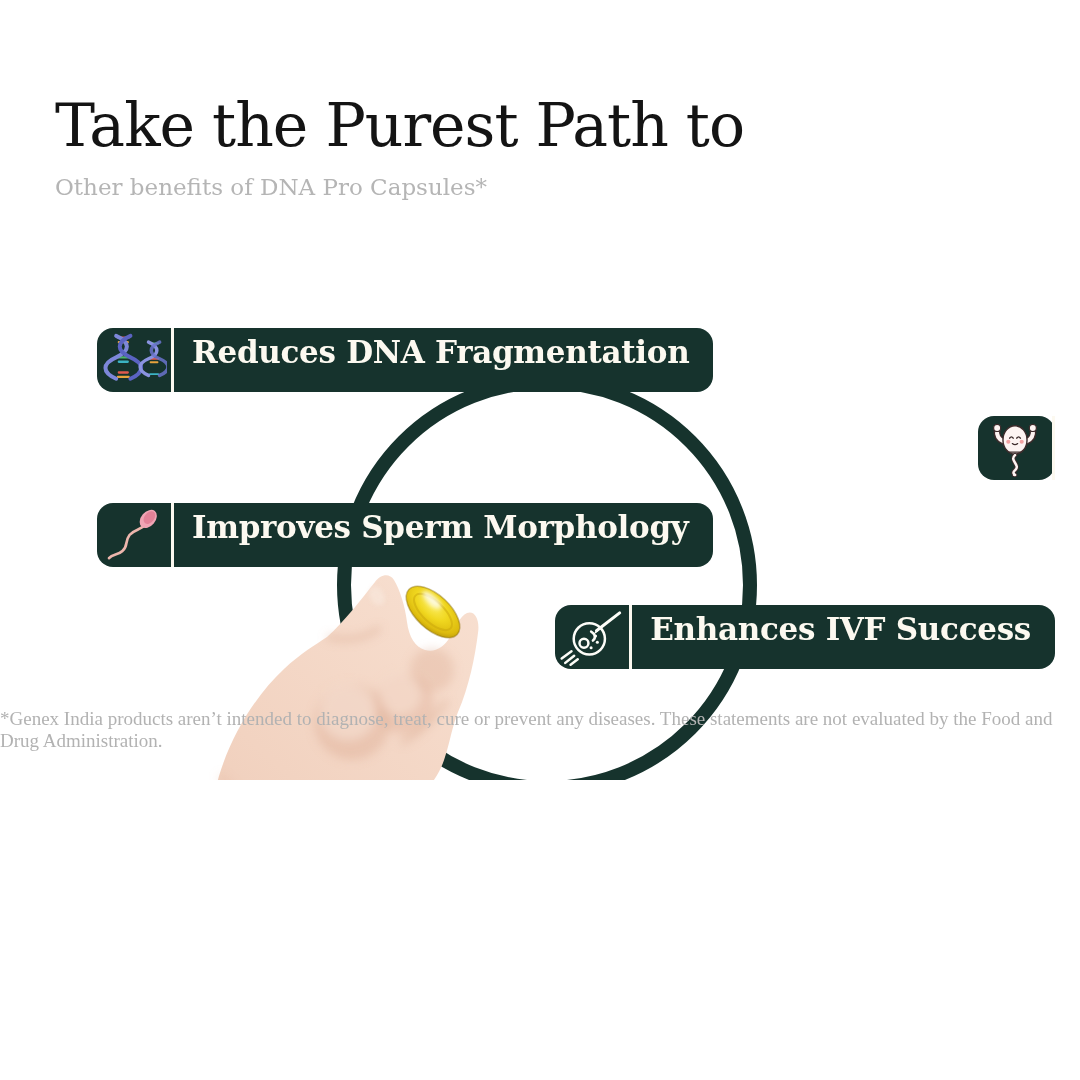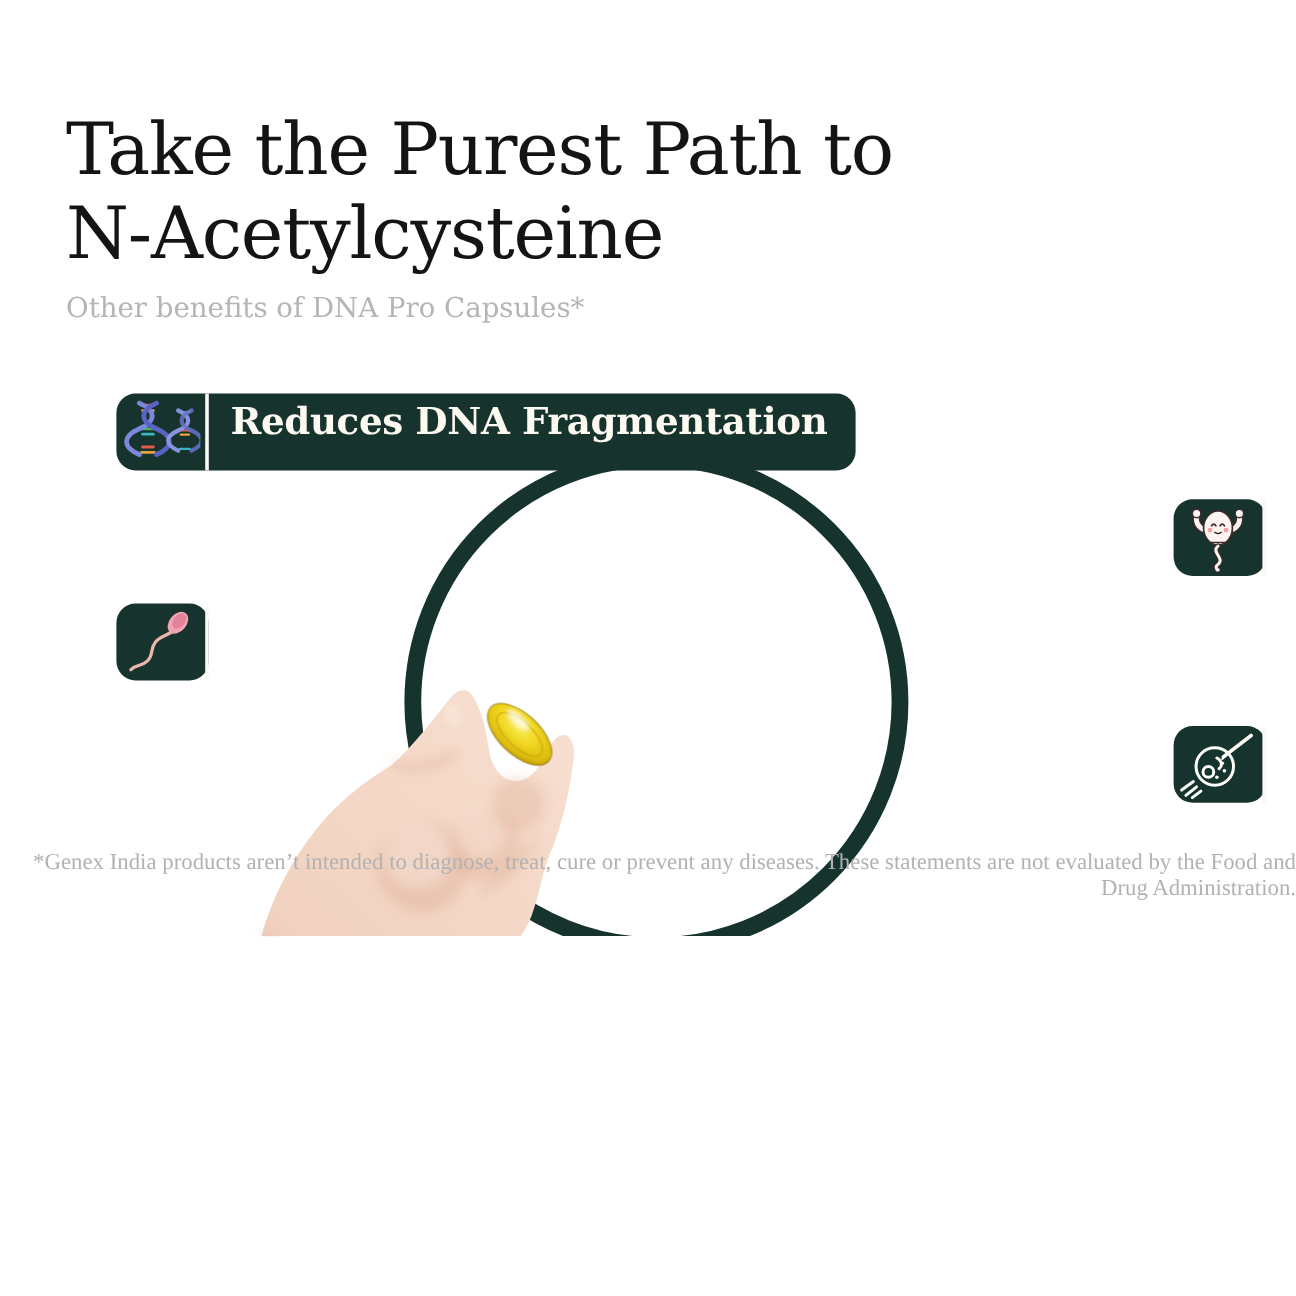--- a/index.html
+++ b/index.html
@@ -35,34 +35,33 @@
     padding:0 24px 16px 18px;
     font-size:31px;font-weight:700;letter-spacing:-0.3px;
     color:var(--badge-text,#fcf9f0);
   }
   .b1{left:97px;top:328px;}
   .b2{right:25px;top:416px;}
   .b3{left:97px;top:503px;}
   .b4{right:25px;top:605px;}
   
   .disclaimer{
-    position:absolute;left:0;right:0;bottom:28px;text-align:right;
+    position:absolute;left:0;right:0;bottom:28px;text-align:left;
     font-family:"Liberation Serif",serif;font-size:19px;
     color:var(--disclaimer,#b2b2b2);letter-spacing:0;
   }
 </style>
 </head>
 <body>
 
 <div class="canvas">
 
   <div class="header">
     <h1 class="title">
       <div>Take the Purest Path to</div>
-      <div>N-Acetylcysteine</div>
     </h1>
     <p class="subtitle">Other benefits of DNA Pro Capsules*</p>
   </div>
 
   <svg class="layer" viewBox="0 0 1080 1080" aria-hidden="true">
     <circle cx="547" cy="585" r="203" fill="none" stroke="#16332d" stroke-width="14"></circle>
   </svg>
 
   <svg class="layer" viewBox="0 0 1080 1080" aria-hidden="true">
     <defs>
@@ -192,20 +191,21 @@
     <div class="badge-icon">
       <svg width="66" height="58" viewBox="0 0 74 64">
         <path d="M50,20 C44,27 38,25 32,32 C26,40 31,44 24,50 C19,55 13,53 9,58" stroke="#edb6ad" stroke-width="3" fill="none" stroke-linecap="round"></path>
         <g transform="rotate(40 53 14)">
           <ellipse cx="53" cy="14" rx="8" ry="11.5" fill="#f0a4b4"></ellipse>
           <ellipse cx="53" cy="12" rx="5.4" ry="8" fill="#e17e95" opacity="0.9"></ellipse>
         </g>
       </svg>
     </div>
     <div class="badge-divider"></div>
+    <div class="badge-label">Improves Sperm Morphology</div>
   </div>
 
   <div class="badge b4">
     <div class="badge-icon">
       <svg width="66" height="58" viewBox="0 0 74 64">
         <g stroke="#fdfdf8" fill="none" stroke-linecap="round" stroke-width="2.8">
           <circle cx="34" cy="34" r="17.5"></circle>
           <circle cx="28" cy="39" r="5"></circle>
           <path d="M36,26 c4,2 6,7 2,10"></path>
           <path d="M68,5 L42,25" stroke-width="3.4"></path>
@@ -215,17 +215,18 @@
           <path d="M21,57 L13,63"></path>
         </g>
         <g fill="#fdfdf8">
           <circle cx="41" cy="31" r="1.7"></circle>
           <circle cx="43" cy="38" r="1.7"></circle>
           <circle cx="36" cy="44" r="1.7"></circle>
         </g>
       </svg>
     </div>
     <div class="badge-divider"></div>
+    <div class="badge-label">Enhances IVF Success</div>
   </div>
 
   <div class="disclaimer">*Genex India products aren’t intended to diagnose, treat, cure or prevent any diseases. These statements are not evaluated by the Food and Drug Administration.</div>
 
 </div>
 
 </body></html>

